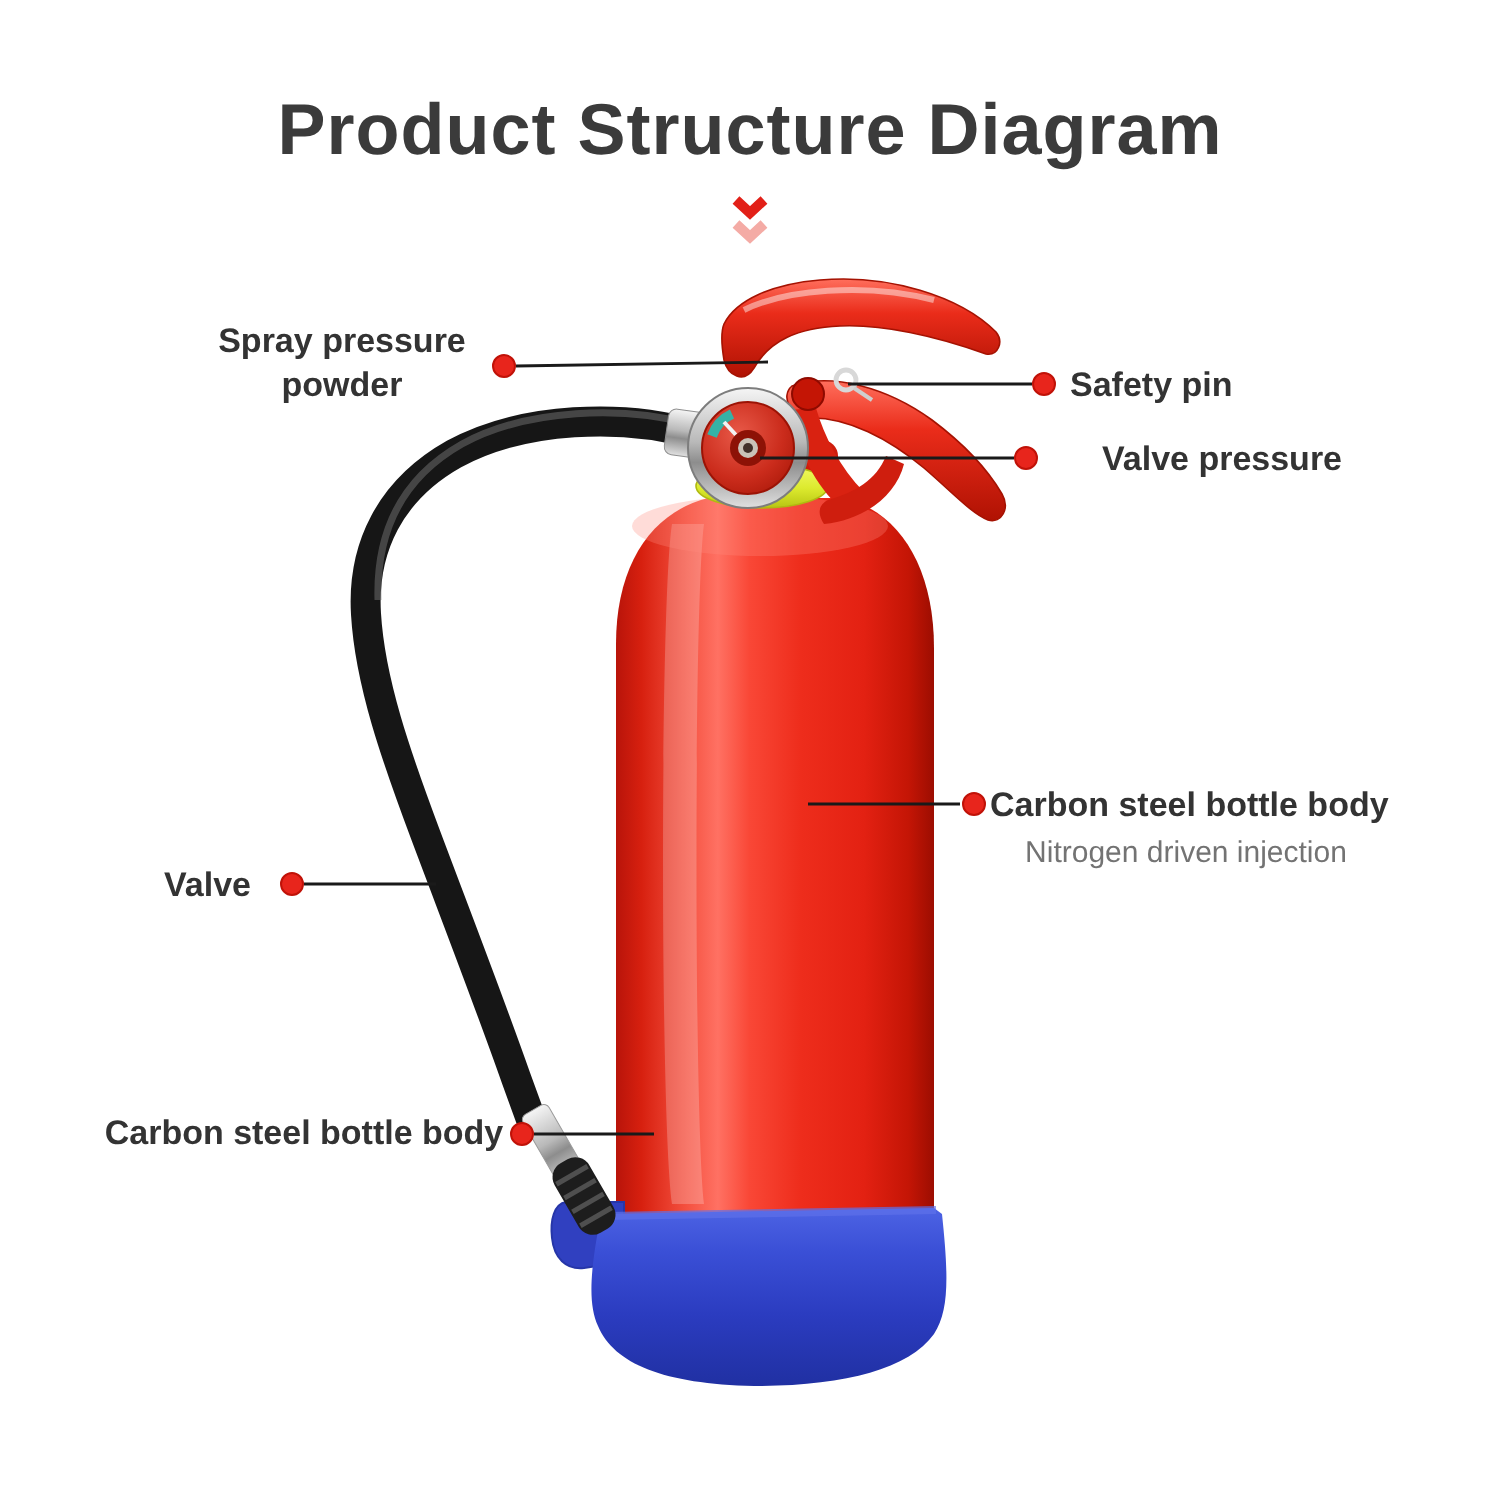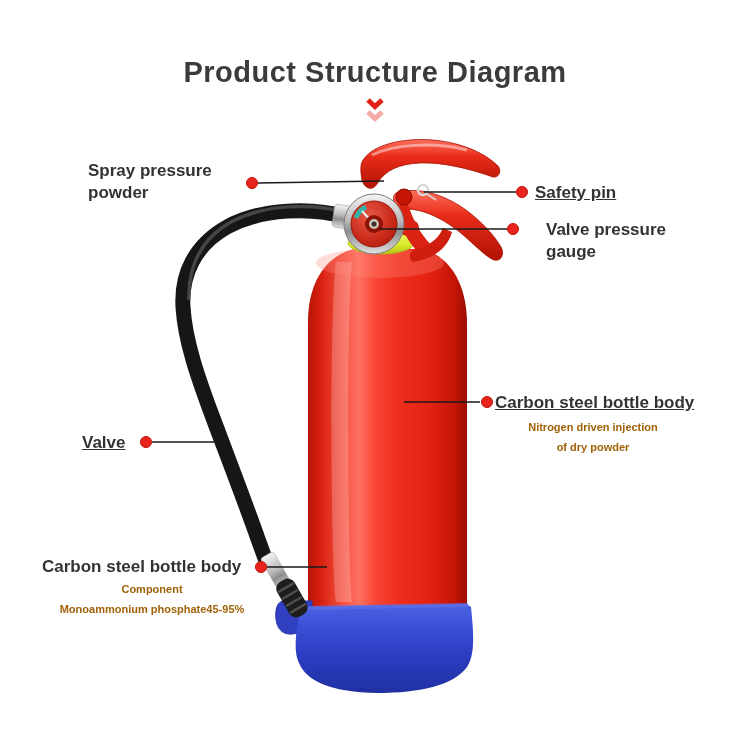--- a/index.html
+++ b/index.html
@@ -1,26 +1,26 @@
 <!DOCTYPE html>
 <html><head>
 <meta charset="utf-8">
 <style>
   html,body{margin:0;padding:0;background:#ffffff;}
   .stage{position:relative;width:750px;height:750px;background:#fff;overflow:hidden;
          font-family:"Liberation Sans",sans-serif;}
-  .title{position:absolute;left:0;right:0;top:44px;margin:12px;text-align:center;
-         font-size:29px;font-weight:bold;color:#3b3b3b;letter-spacing:.5px;}
+  .title{position:absolute;left:0;right:0;top:44px;margin:0;text-align:center;
+         font-size:36px;font-weight:bold;color:#3b3b3b;letter-spacing:.5px;}
   .chev{position:absolute;left:366px;top:98px;}
   .art{position:absolute;left:0;top:0;}
   .lbl{position:absolute;font-size:17px;font-weight:bold;color:#333;line-height:22px;
-       white-space:nowrap;}
-  .sub{position:absolute;font-size:11px;font-weight:bold;color:#a16207;line-height:20px;
        text-align:center;white-space:nowrap;}
-  .left-align{text-align:left;text-decoration:underline;}
+  .sub{position:absolute;font-size:15px;font-weight:normal;color:#737373;line-height:20px;
+       text-align:center;white-space:nowrap;}
+  .left-align{text-align:left;}
 </style>
 </head>
 <body>
 
 <div class="stage">
 
   <h1 class="title">Product Structure Diagram</h1>
 
   <svg class="chev" width="18" height="27" viewBox="0 0 18 27">
     <path d="M 2 2 L 9 8.5 L 16 2" fill="none" stroke="#e22018" stroke-width="5"></path>
@@ -132,30 +132,24 @@
 
   <div class="lbl" style="left:88px;top:160px;width:166px">
     <div>Spray pressure</div>
     <div>powder</div>
   </div>
 
   <div class="lbl left-align" style="left:535px;top:182px">Safety pin</div>
 
   <div class="lbl" style="left:546px;top:219px;width:130px">
     <div>Valve pressure</div>
-    <div>gauge</div>
   </div>
 
   <div class="lbl left-align" style="left:495px;top:392px">Carbon steel bottle body</div>
   <div class="sub" style="left:495px;top:417px;width:196px">
     <div>Nitrogen driven injection</div>
-    <div>of dry powder</div>
   </div>
 
   <div class="lbl left-align" style="left:82px;top:432px">Valve</div>
 
   <div class="lbl" style="left:42px;top:556px;width:220px">Carbon steel bottle body</div>
-  <div class="sub" style="left:32px;top:579px;width:240px">
-    <div>Component</div>
-    <div>Monoammonium phosphate45-95%</div>
-  </div>
 
 </div>
 
 </body></html>

